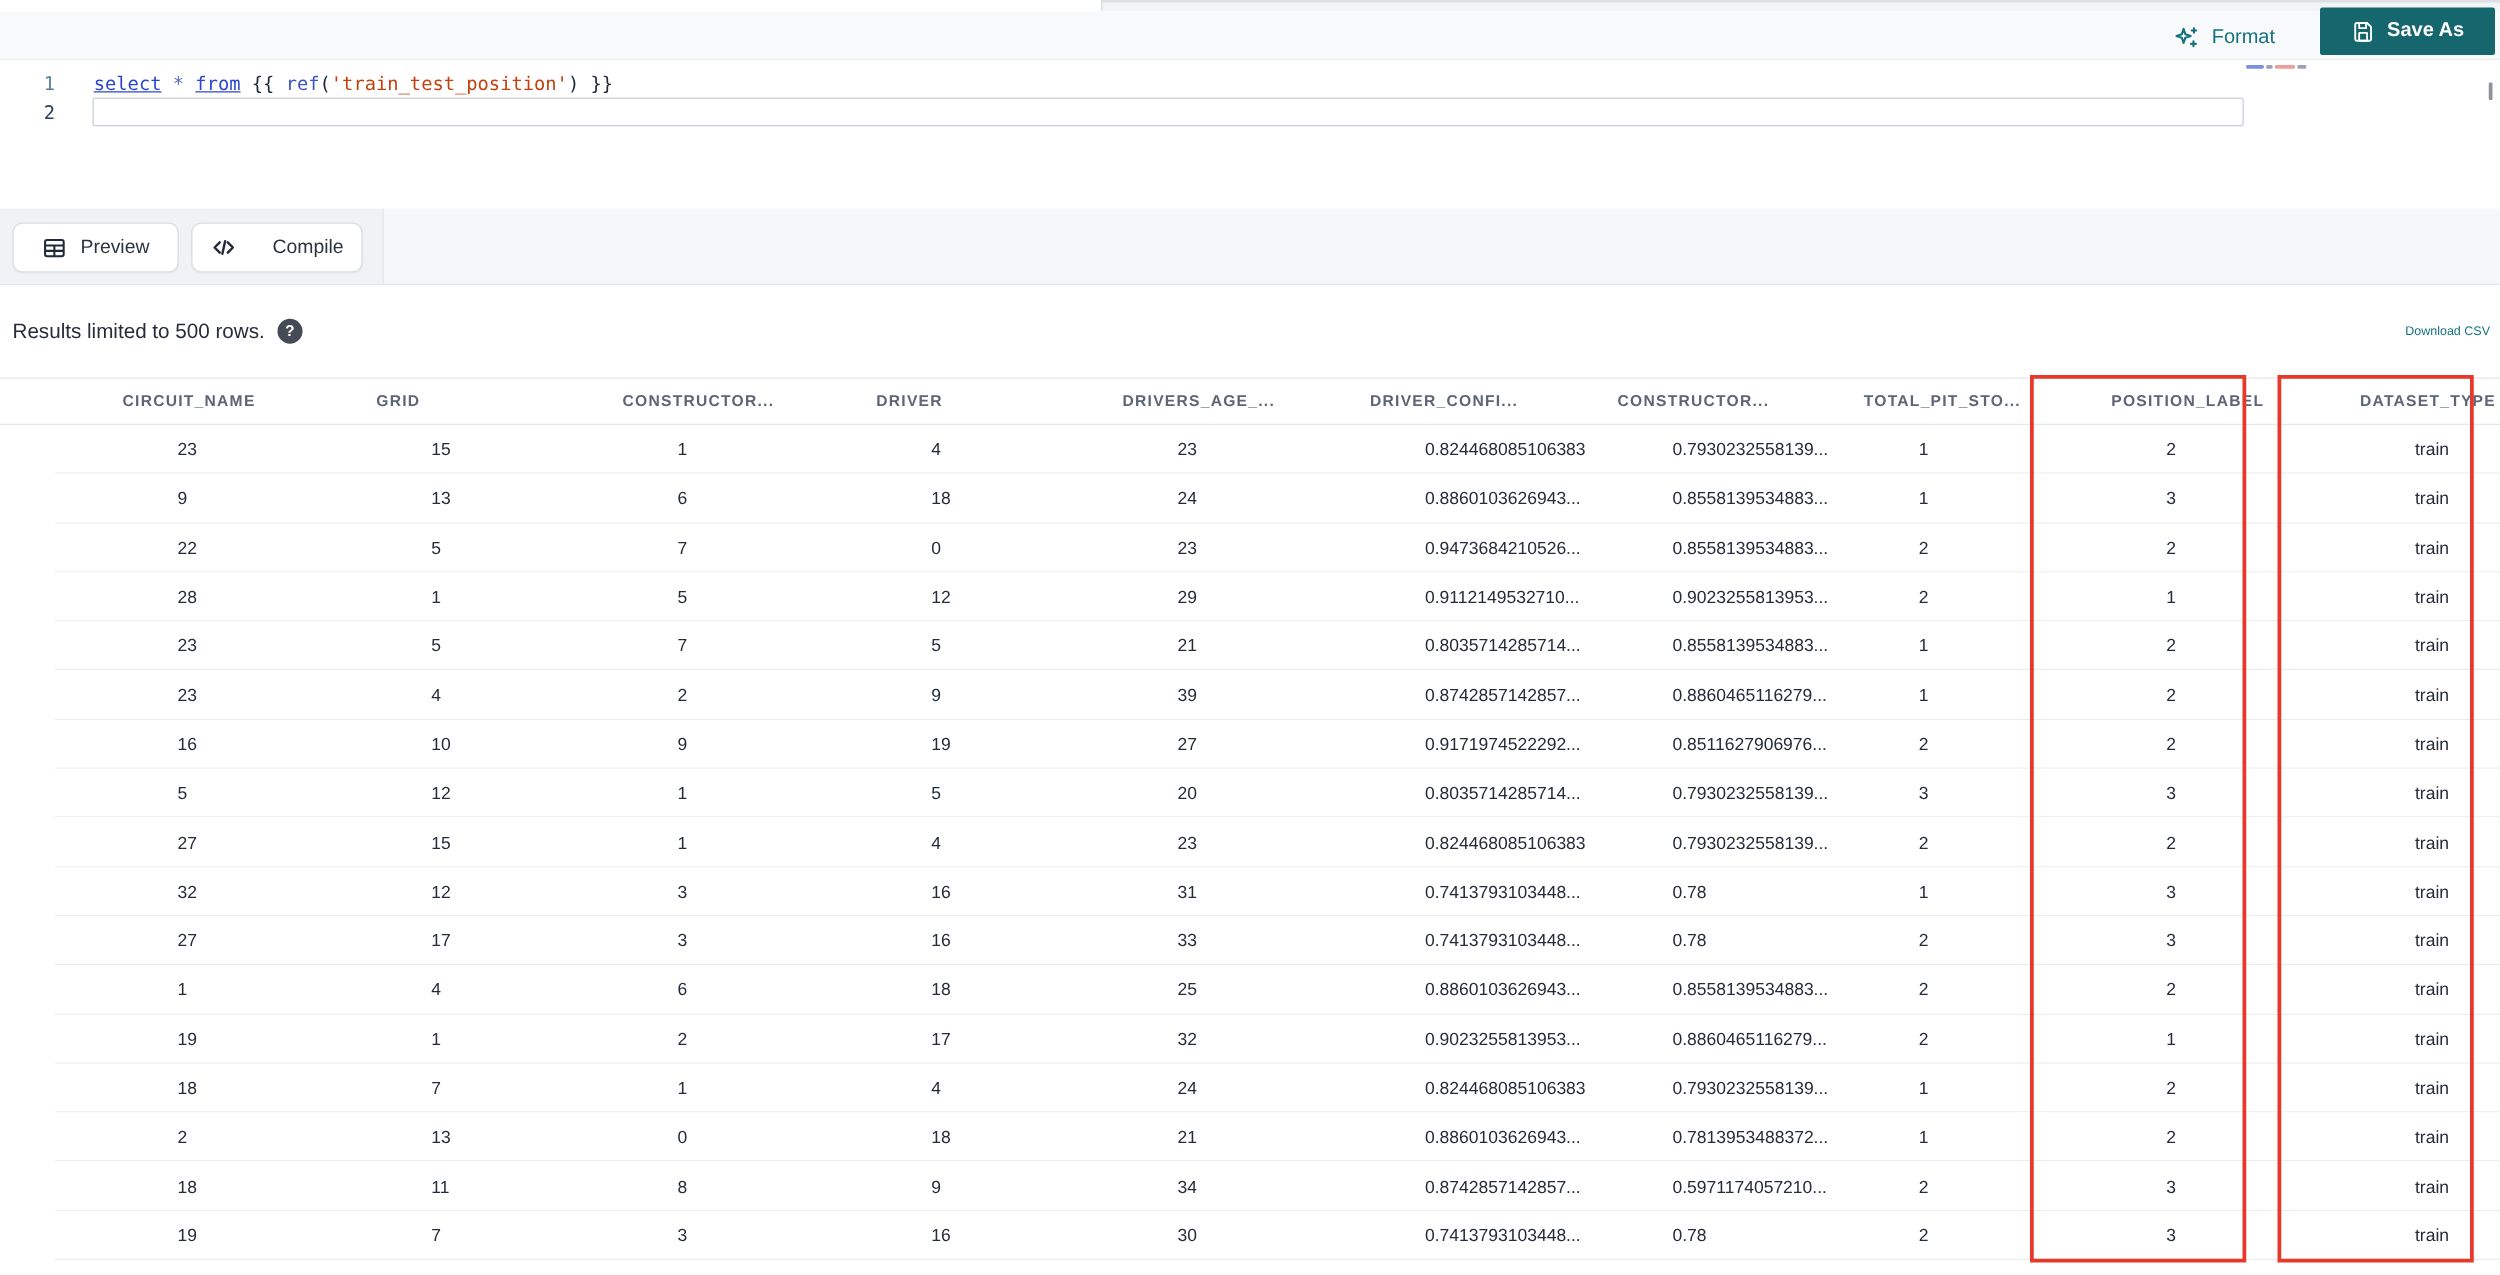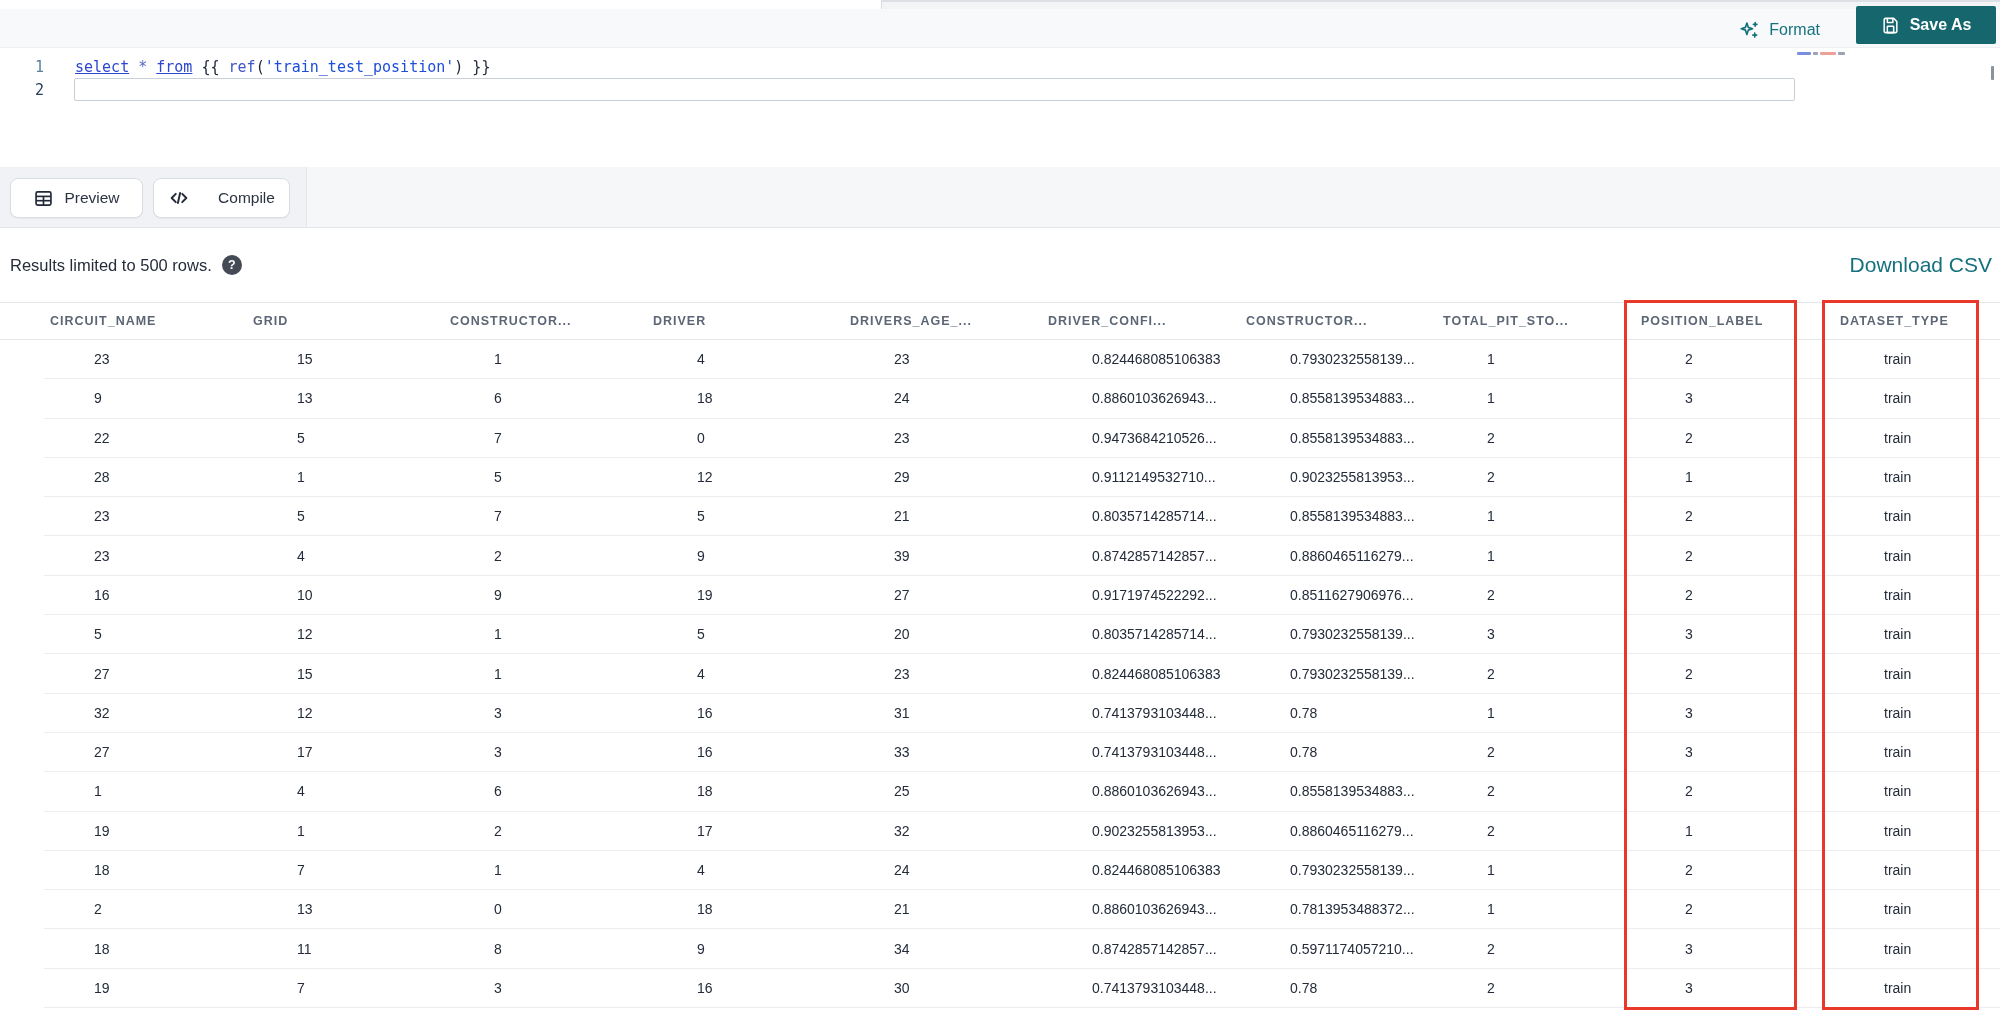--- a/index.html
+++ b/index.html
@@ -53,21 +53,21 @@
     font-family:"DejaVu Sans Mono", monospace;font-size:15px;line-height:23px;
     white-space:pre;
   }
   .active-line-box{
     position:absolute;left:74px;top:30px;right:205px;height:23px;
     border:1px solid #c9cfd8;border-radius:2px;background:#ffffff;
   }
   .tok-keyword{color:#2c47cf;text-decoration:underline;}
   .tok-operator{color:#5568c0;}
   .tok-function{color:#3d55c4;}
-  .tok-string{color:#1d4ed8;}
+  .tok-string{color:#c2410c;}
   .tok-plain{color:#20283a;}
   .minimap{
     position:absolute;left:1797px;top:2px;width:60px;height:6px;
     display:flex;gap:2px;align-items:center;cursor:pointer;
   }
   .minimap span{height:3px;display:inline-block;border-radius:1px;}
   .mm-blue{width:14px;background:#7b8fe0;}
   .mm-dark{width:5px;background:#9aa2b4;}
   .mm-red{width:16px;background:#eda09a;}
   .mm-dark2{width:7px;background:#9aa2b4;}
@@ -110,26 +110,26 @@
     display:flex;align-items:center;justify-content:space-between;
     padding:0 8px 0 10px;background:#ffffff;
   }
   .results-meta .left{display:flex;align-items:center;gap:10px;}
   .results-msg{font-size:16.5px;color:#262d3a;}
   .help-icon{
     width:20px;height:20px;border-radius:50%;background:#444b56;color:#ffffff;
     display:flex;align-items:center;justify-content:center;
     font-size:12.5px;font-weight:700;cursor:pointer;
   }
-  .download-link{font-size:21px;color:var(--link-teal);cursor:pointer;text-decoration:none;}
+  .download-link{font-size:10px;color:var(--link-teal);cursor:pointer;text-decoration:none;}
   
   .grid-row{
     display:grid;
     grid-template-columns:203px 197px 203px 197px 198px 198px 197px 198px 199px 1fr;
-    padding-left:50px;align-items:center;
+    padding-left:98px;align-items:center;
   }
   .table-wrap{position:absolute;left:0;top:302px;width:2000px;}
   .thead{
     height:38px;border-top:1px solid #e3e6ea;border-bottom:1px solid #e3e6ea;background:#ffffff;
   }
   .thead .hcell{
     font-size:12.5px;font-weight:700;letter-spacing:1px;color:#5c6675;
     text-transform:uppercase;white-space:nowrap;
   }
   .tbody .trow{height:39.3px;border-bottom:1px solid #ebedf0;background:#ffffff;margin-left:44px;}

